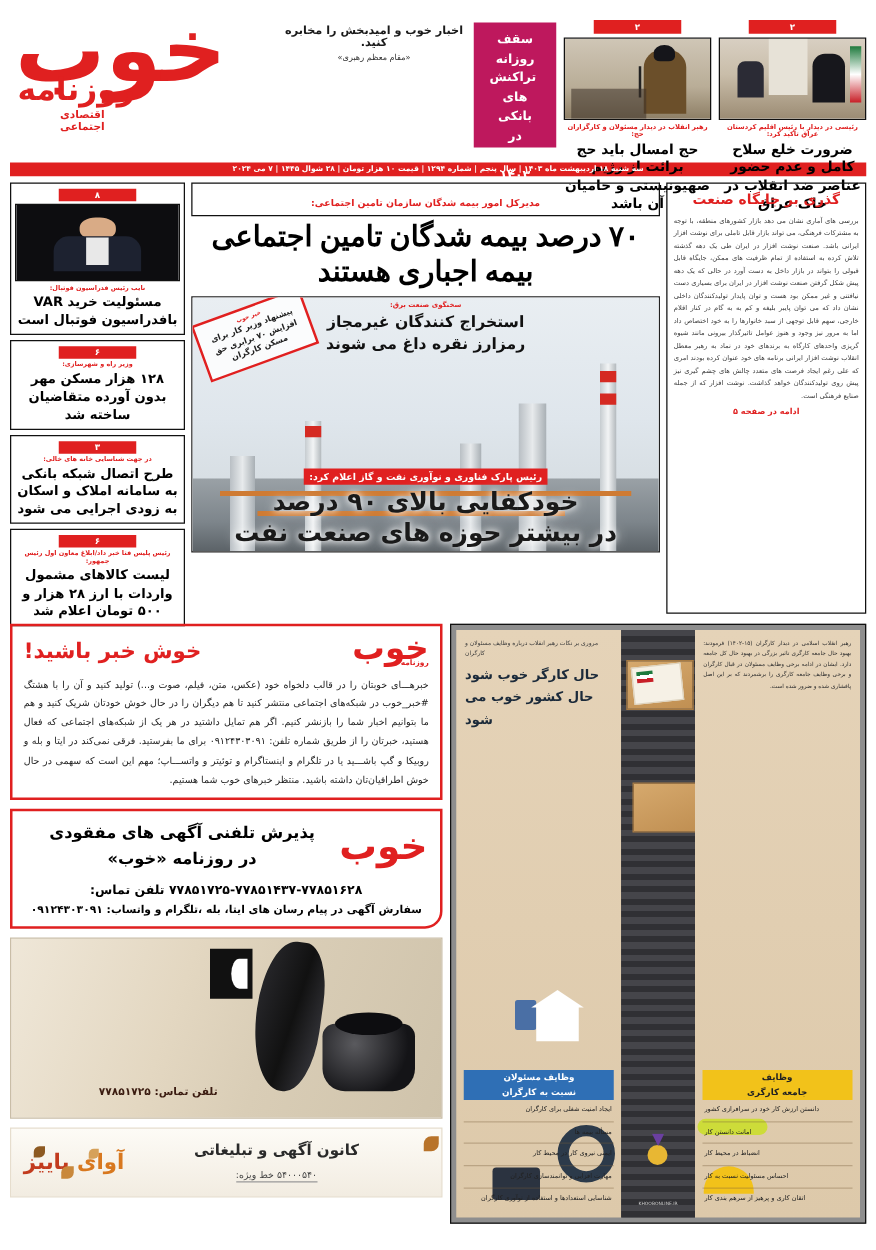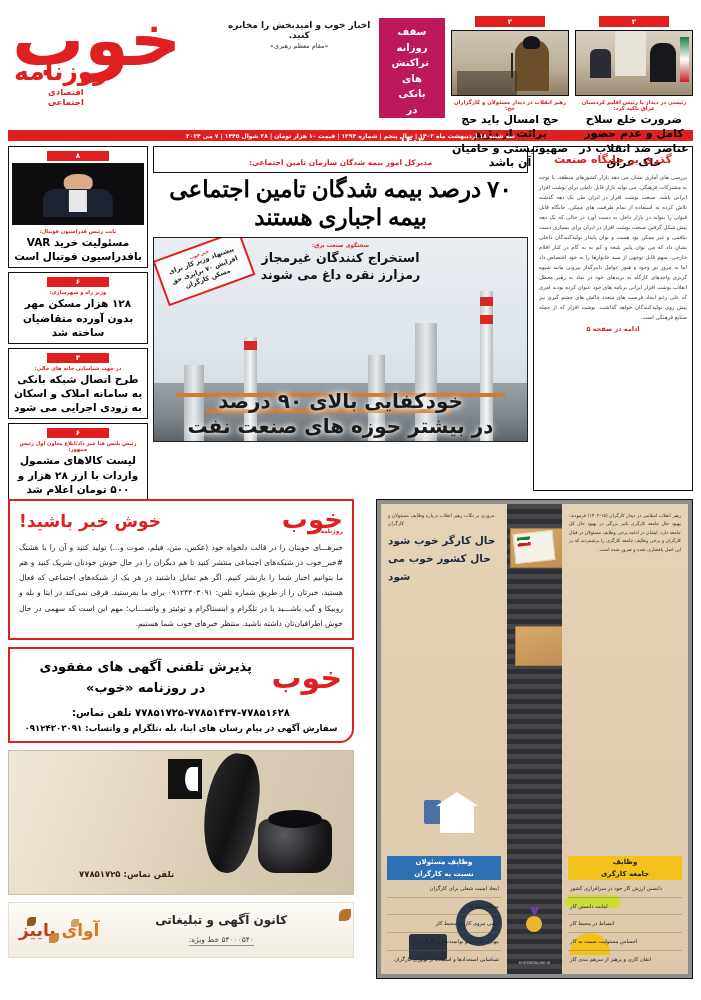--- a/index.html
+++ b/index.html
@@ -116,21 +116,21 @@
   .photo-bottom .rs-wrap { text-align:center; }
   .photo-bottom .bigtitle { font-size:20px; font-weight:bold; color:#1a1a1a; text-align:center; line-height:1.24; text-shadow:0 0 5px rgba(255,255,255,.95),0 0 10px rgba(255,255,255,.9); margin-top:1px;}
 
   
   .leftcol { width:160px; border:1px solid #111; padding:5px 5px; }
   .leftcol .lc-title { font-size:11px; color:#e02020; font-weight:bold; text-align:center; line-height:1.4; }
   .leftcol .lc-body { font-size:5.4px; color:#3a3a3a; line-height:1.85; text-align:justify; margin-top:5px; }
   .leftcol .lc-cont { font-size:6.5px; color:#e02020; font-weight:bold; text-align:center; margin-top:3px; }
 
   
-  .bottom { display:flex; flex-direction:row-reverse; gap:22px; margin-top:8px; height:480px; }
+  .bottom { display:flex; flex-direction:row-reverse; gap:6px; margin-top:8px; height:480px; }
 
   .ads { width:346px; display:flex; flex-direction:column; gap:7px; }
   .ad-box { border:2.5px solid #e02020; padding:7px 9px; }
   .ad-head { display:flex; flex-direction:row-reverse; align-items:center; justify-content:space-between; }
   .ad-title { font-size:17px; font-weight:bold; color:#e02020; }
   .mini-logo { color:#e02020; font-weight:bold; font-size:26px; line-height:.9; letter-spacing:-2px;}
   .mini-logo small { display:block; font-size:6px; letter-spacing:0; margin-top:-3px; }
   .ad-body { font-size:7.6px; line-height:2.0; text-align:justify; color:#1a1a1a; margin-top:6px; }
 
   .ad-box2 { border:2.5px solid #e02020; padding:8px 10px; border-radius:0 0 14px 0;}
@@ -303,20 +303,21 @@
           <div class="s1">پیشنهاد وزیر کار برای افزایش ۷۰ برابری حق مسکن کارگران</div>
         </div>
 
         <div class="photo-kicker">
           <div class="k">سخنگوی صنعت برق:</div>
           <div class="t">استخراج کنندگان غیرمجاز</div>
           <div class="t" style="margin-top:0;">رمزارز نقره داغ می شوند</div>
         </div>
 
         <div class="photo-bottom">
+          <div class="rs-wrap"><span class="redstrip">رئیس پارک فناوری و نوآوری نفت و گاز اعلام کرد:</span></div>
           <div class="bigtitle">خودکفایی بالای ۹۰ درصد</div>
           <div class="bigtitle">در بیشتر حوزه های صنعت نفت</div>
         </div>
       </div>
     </div>
 
     <div class="leftcol">
       <div class="lc-title">گذری بر جایگاه صنعت</div>
       <div class="lc-body">بررسی های آماری نشان می دهد بازار کشورهای منطقه، با توجه به مشترکات فرهنگی، می تواند بازار قابل تاملی برای نوشت افزار ایرانی باشد. صنعت نوشت افزار در ایران طی یک دهه گذشته تلاش کرده به استفاده از تمام ظرفیت های ممکن، جایگاه قابل قبولی را بتواند در بازار داخل به دست آورد در حالی که یک دهه پیش شکل گرفتن صنعت نوشت افزار در ایران برای بسیاری دست نیافتنی و غیر ممکن بود هست و توان پایدار تولیدکنندگان داخلی نشان داد که می توان پایبر بلیغه و کم به به گام در کنار اقلام خارجی، سهم قابل توجهی از سبد خانوارها را به خود اختصاص داد اما به مرور نیز وجود و هنوز عوامل تاثیرگذار بیرونی مانند شیوه گریزی واحدهای کارگاه به برندهای خود در نماد به رهبر معطل انقلاب نوشت افزار ایرانی برنامه های خود عنوان کرده بودند امری که علی رغم ایجاد فرصت های متعدد چالش های چشم گیری نیز پیش روی تولیدکنندگان خواهد گذاشت. نوشت افزار که از جمله صنایع فرهنگی است.</div>
       <div class="lc-cont">ادامه در صفحه ۵</div>

